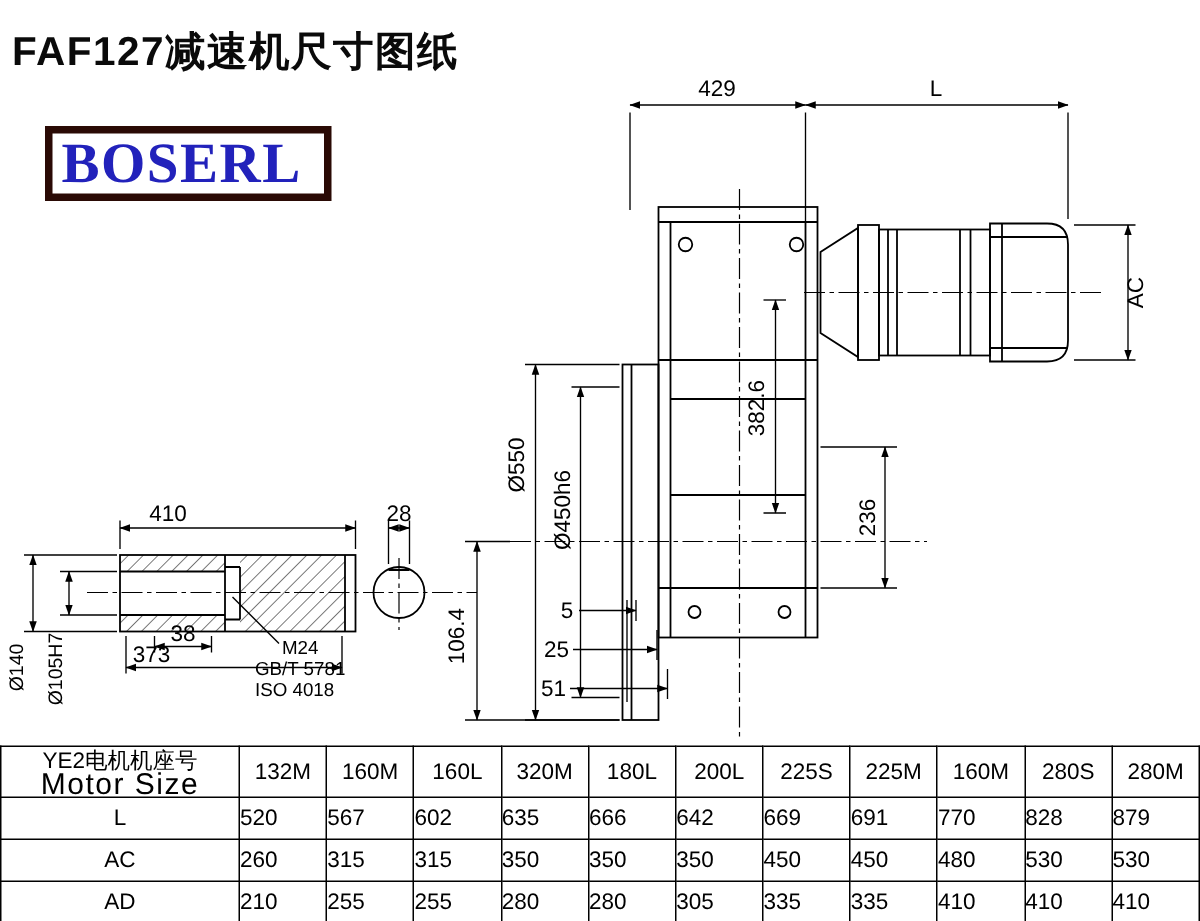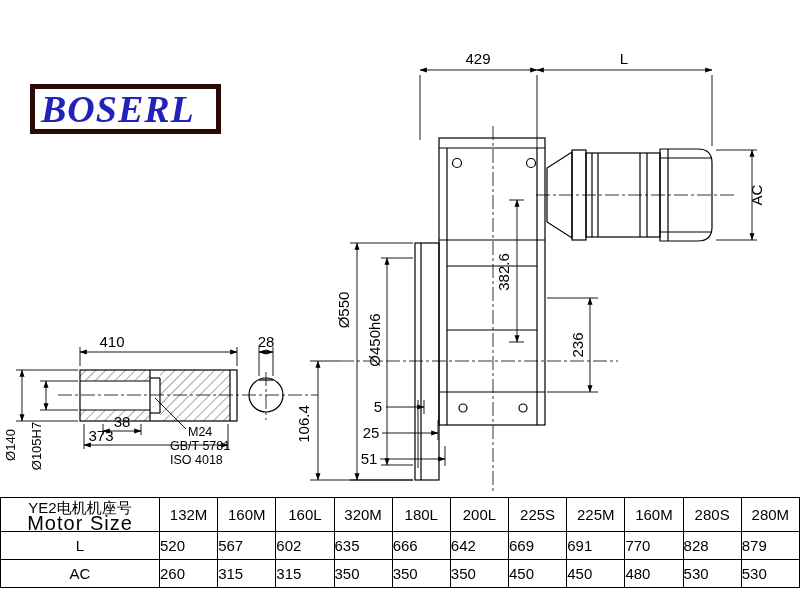--- a/index.html
+++ b/index.html
@@ -31,21 +31,20 @@
     align-items: center;
     padding-left: 6px;
   }
   .logo .logo-text {
     font-family: "Liberation Serif", serif;
     font-weight: 700;
     font-size: 38px;
     line-height: 1;
     color: #2222bb;
     letter-spacing: 1px;
-    font-style: italic;
   }
   svg.drawing { position: absolute; left: 0; top: 0; }
   svg.drawing text {
     font-family: "Liberation Sans", sans-serif;
     fill: #000;
   }
   table.dims {
     position: absolute;
     left: 0; top: 497px;
     width: 800px;
@@ -66,20 +65,21 @@
   table.dims tbody th, table.dims tbody td { height: 27px; }
   table.dims th.first-col { width: 158px; }
   .hdr-cn { font-size: 15px; line-height: 17px; }
   .hdr-en { font-size: 20px; line-height: 15px; letter-spacing: 1px; }
 </style>
 </head>
 <body>
 
 <div class="page">
 
+  <div class="title">FAF127减速机尺寸图纸</div>
 
   <div class="logo">
     <span class="logo-text">BOSERL</span>
   </div>
 
   <svg class="drawing" width="800" height="497" viewBox="0 0 800 497">
     <defs>
       <marker id="arr" viewBox="0 0 10 10" refX="9.5" refY="5" markerWidth="8" markerHeight="8" orient="auto-start-reverse">
         <path d="M0,1.5 L10,5 L0,8.5 z" fill="#000"></path>
       </marker>
@@ -279,16 +279,30 @@
           <td>315</td>
           <td>350</td>
           <td>350</td>
           <td>350</td>
           <td>450</td>
           <td>450</td>
           <td>480</td>
           <td>530</td>
           <td>530</td>
         </tr>
+        <tr>
+          <th>AD</th>
+          <td>210</td>
+          <td>255</td>
+          <td>255</td>
+          <td>280</td>
+          <td>280</td>
+          <td>305</td>
+          <td>335</td>
+          <td>335</td>
+          <td>410</td>
+          <td>410</td>
+          <td>410</td>
+        </tr>
       </tbody>
   </table>
 
 </div>
 
 </body></html>

